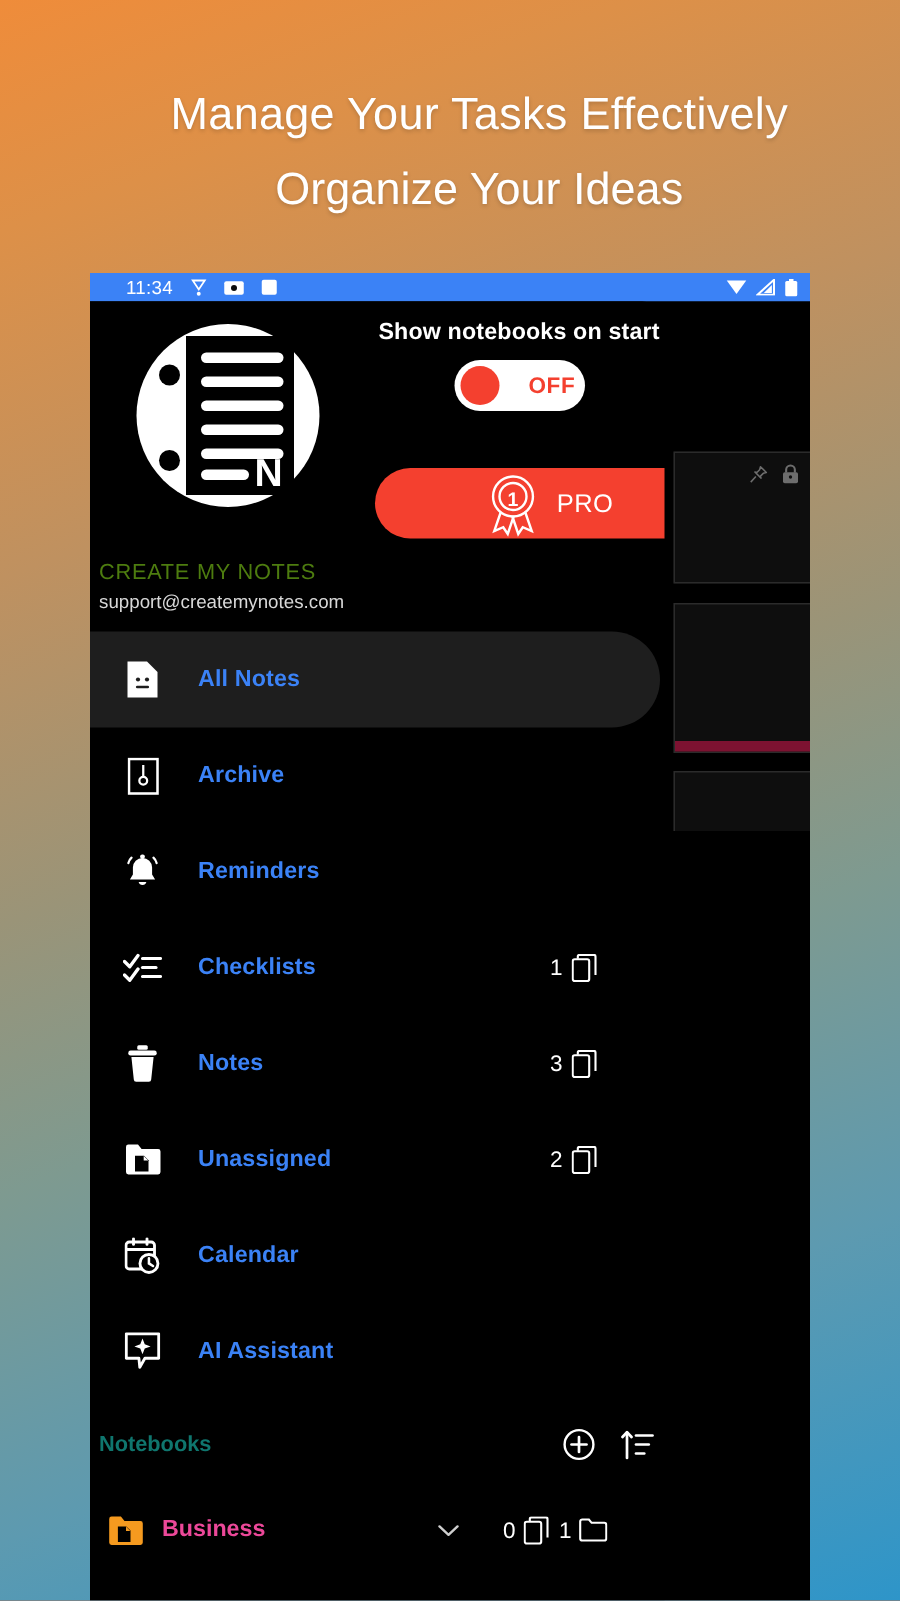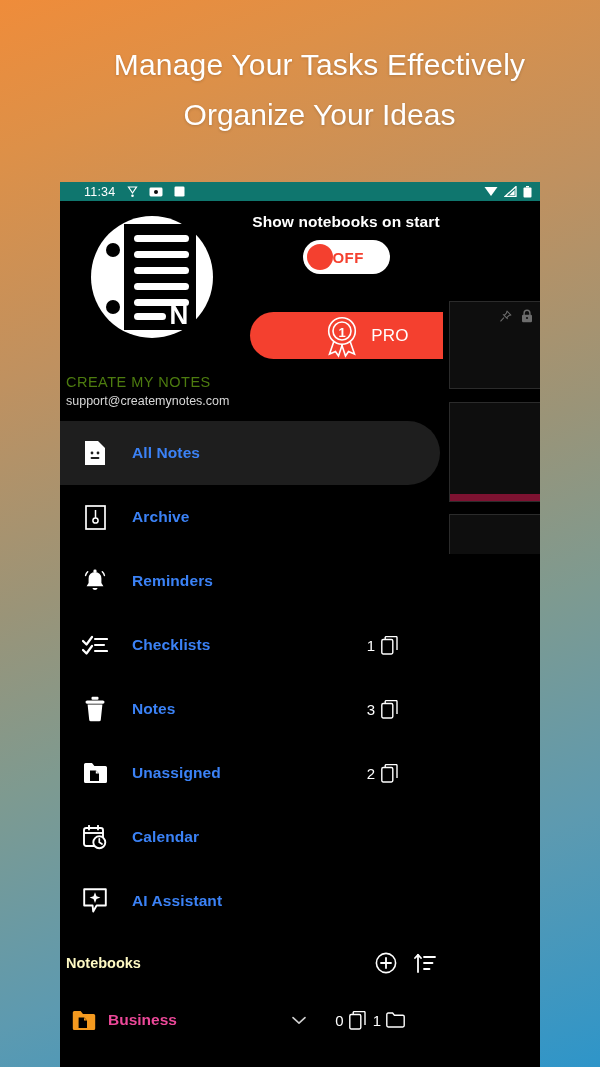--- a/index.html
+++ b/index.html
@@ -17,21 +17,21 @@
         #bf9160 30%,
         #9a9478 48%,
         #7e9a90 62%,
         #5d9ab0 80%,
         #2e95c9 100%);
     overflow: hidden;
   }
 
   
   .promo {
-    position: absolute; top: 4px; left: 0; right: 0;
+    position: absolute; top: 16px; left: 0; right: 0;
     padding-top: 44px;
     text-align: center;
     color: #ffffff;
     margin-left: 39px;
   }
   .promo-title {
     font-size: 30px;
     font-weight: 400;
     letter-spacing: .2px;
     line-height: 1.1;
@@ -50,21 +50,21 @@
     left: 60px; top: 182px;
     width: 480px; height: 885px;
     background: #000;
     overflow: hidden;
   }
 
   
   .statusbar {
     position: relative;
     height: 19px;
-    background: #0f766e;
+    background: #3b82f6;
     display: flex; align-items: center;
     padding: 0 8px 0 24px;
     color: #fff;
   }
   .sb-time { font-size: 12.5px; letter-spacing: .2px; }
   .sb-left-icons { display: flex; align-items: center; gap: 11px; margin-left: 12px; }
   .sb-right { margin-left: auto; display: flex; align-items: center; gap: 6px; }
   .sb-ico { display: block; }
 
   
@@ -131,21 +131,21 @@
     background: #fff; border-radius: 20px;
     display: flex; align-items: center;
     padding: 0 4px;
     position: relative;
   }
   .toggle-knob {
     width: 26px; height: 26px; border-radius: 50%;
     background: #f4402f;
   }
   .toggle-label {
-    flex: 1; text-align: left;
+    flex: 1; text-align: right;
     color: #f4402f; font-size: 15px; font-weight: bold;
     letter-spacing: .4px;
     padding-right: 2px;
   }
   .pro-btn {
     position: absolute;
     left: 0; top: 99px;
     width: 230px; height: 47px;
     background: #f4402f;
     border-radius: 24px;
@@ -193,21 +193,21 @@
     color: #fff; font-size: 15px;
     padding-right: 45px;
   }
 
   
   .nb-head {
     display: flex; align-items: center;
     height: 60px;
     padding-left: 6px;
   }
-  .nb-title { color: #fef9c3; font-size: 14.5px; font-weight: bold; }
+  .nb-title { color: #0f766e; font-size: 14.5px; font-weight: bold; }
   .nb-tools { margin-left: 234px; display: flex; align-items: center; gap: 17px; }
 
   .nb-row {
     display: flex; align-items: center;
     height: 54px;
     padding-left: 12px;
   }
   .nb-name { color: #ec4899; font-size: 15.5px; font-weight: bold; margin-left: 12px; }
   .nb-meta {
     margin-left: auto; display: flex; align-items: center; gap: 7px;

